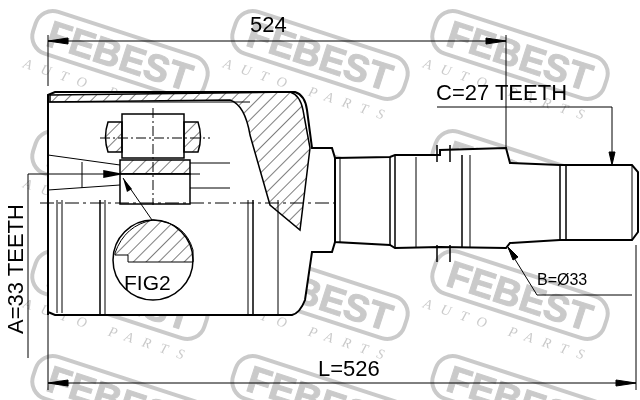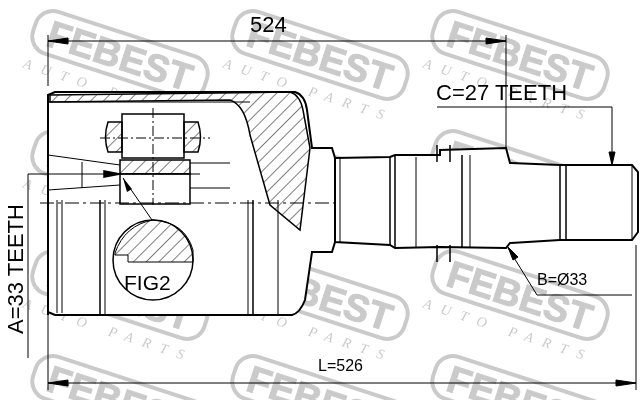--- a/index.html
+++ b/index.html
@@ -126,15 +126,15 @@
   </g>
 
   <g stroke="#000" stroke-width="1">
     <line x1="28" y1="174" x2="28" y2="358"></line>
   </g>
 </svg>
 
 <div class="lbl" style="left:250px; top:14px; font-size:22px;">524</div>
 <div class="lbl" style="left:436px; top:82px; font-size:22px;">C=27 TEETH</div>
 <div class="lbl" style="left:537px; top:272px; font-size:16px;">B=Ø33</div>
-<div class="lbl" style="left:318px; top:358px; font-size:16px;">L=526</div>
+<div class="lbl" style="left:318px; top:358px; font-size:22px;">L=526</div>
 <div class="lbl" style="left:124px; top:264px; font-size:21px;margin-top:8px;">FIG2</div>
 <div class="lbl" style="left:-74px; top:258px; font-size:22px; transform:rotate(-90deg); transform-origin:center; width:180px; text-align:center;">A=33 TEETH</div>
 
 </body></html>

